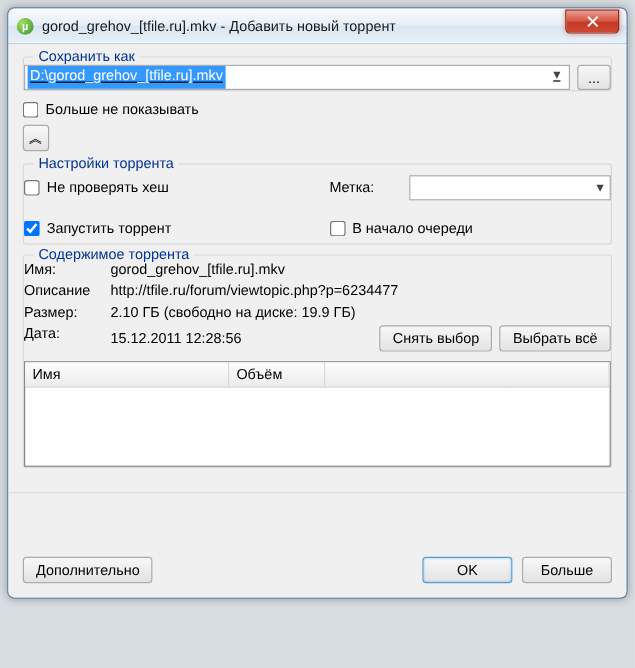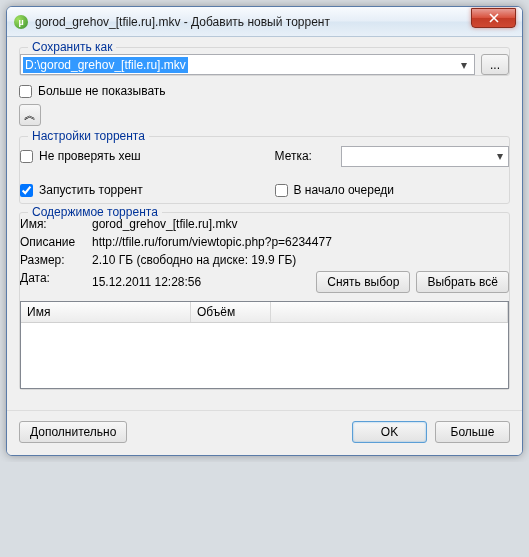--- a/index.html
+++ b/index.html
@@ -6,21 +6,21 @@
 body { margin: 0; background: #d8dde2; padding: 6px; }
 .window { width: 517px; background: #fff; border: 1px solid #5a7ba8; border-radius: 6px; overflow: hidden; box-shadow: 0 0 8px rgba(0,0,0,0.3); }
 .titlebar { height: 30px; background: linear-gradient(#f8fbfe, #e6eef7 48%, #d9e6f2 52%, #e8f0f8); border-bottom: 1px solid #b8c8d8; display: flex; align-items: center; padding: 0 6px; }
 .titlebar .icon-slot { width: 16px; height: 16px; margin-right: 6px; display: flex; align-items: center; justify-content: center; }
 .titlebar .title { color: #1a1a1a; flex: 1; }
 .close-btn { width: 45px; height: 20px; background: linear-gradient(#e79b93, #d9533f 48%, #c33b27 52%, #cf4832); border: 1px solid #8a2b1d; border-radius: 0 0 4px 4px; margin-top: -8px; display: flex; align-items: center; justify-content: center; color: #fff; font-weight: bold; box-shadow: 0 0 4px rgba(200,60,40,0.5); cursor: pointer; }
 .content { padding: 10px 12px 12px; background: #f0f0f0; }
 .fieldset { border: 1px solid #d8d8d8; border-radius: 3px; padding: 0; margin-bottom: 8px; background: #f0f0f0; position: relative; }
 .fieldset .legend { position: absolute; top: -8px; left: 8px; background: #f0f0f0; padding: 0 4px; color: #003399; }
 .row { display: flex; align-items: center; gap: 6px; }
-.combo { flex: 1; height: 21px; border: 1px solid #abadb3; background: #fff; display: flex; align-items: center; padding: 0 2px; position: relative; }
+.combo { flex: 1; height: 21px; border: 1px solid #abadb3; background: #fff; display: flex; padding: 0 2px; position: relative; text-decoration: underline; }
 .combo .sel { background: #3399ff; color: #fff; padding: 1px 2px; }
 .combo .arrow { width: 16px; text-align: center; color: #444; cursor: pointer; }
 .browse-btn { width: 28px; height: 21px; border: 1px solid #acacac; background: linear-gradient(#f7f7f7,#e3e3e3); border-radius: 3px; cursor: pointer; display: flex; align-items: center; justify-content: center; }
 .cb-row { display: flex; align-items: center; gap: 6px; margin: 6px 0; }
 input[type=checkbox] { width: 13px; height: 13px; margin: 0; cursor: pointer; }
 .collapse-btn { width: 22px; height: 22px; border: 1px solid #acacac; background: linear-gradient(#f7f7f7,#e3e3e3); border-radius: 3px; cursor: pointer; display: flex; align-items: center; justify-content: center; margin-top: 4px; }
 .grid2 { display: grid; grid-template-columns: 1fr 1fr; gap: 8px 20px; margin-top: 6px; }
 .label-col { width: 60px; color: #000; }
 .select-box { flex: 1; height: 21px; border: 1px solid #abadb3; background: #fff; display: flex; align-items: center; }
 .select-box .arrow { margin-left: auto; width: 16px; text-align: center; color: #444; cursor: pointer; }
@@ -32,21 +32,21 @@
 .files-header .col { padding: 3px 6px; border-right: 1px solid #d8d8d8; }
 .col-name { width: 170px; }
 .col-size { width: 80px; }
 .files-body { flex: 1; overflow: auto; }
 .file-row { display: flex; align-items: center; padding: 2px 4px; }
 .file-row .fname { width: 166px; display: flex; align-items: center; gap: 3px; overflow: hidden; white-space: nowrap; }
 .file-icon { width: 14px; height: 14px; border: 1px solid #888; background: #fff; position: relative; flex-shrink: 0; }
 .file-icon::after { content: "mkv"; font-size: 6px; position: absolute; bottom: -1px; left: 0; right: 0; text-align: center; color: #333; }
 .footer { display: flex; gap: 8px; padding: 10px 12px 12px; background: #f0f0f0; border-top: 1px solid #ddd; }
 .footer .spacer { flex: 1; }
-.footer .btn { min-width: 75px; }
+.footer .btn { min-width: 75px; margin-top: 43px; }
 .mu-icon { width: 14px; height: 14px; border-radius: 50%; background: radial-gradient(circle at 30% 30%, #a0e060, #3a9030); display: flex; align-items: center; justify-content: center; color: #fff; font-size: 9px; font-weight: bold; }
 </style>
 </head>
 <body>
 
 <div class="window">
   <div class="titlebar">
     <span class="icon-slot">
         <span class="mu-icon">µ</span>
       </span>

